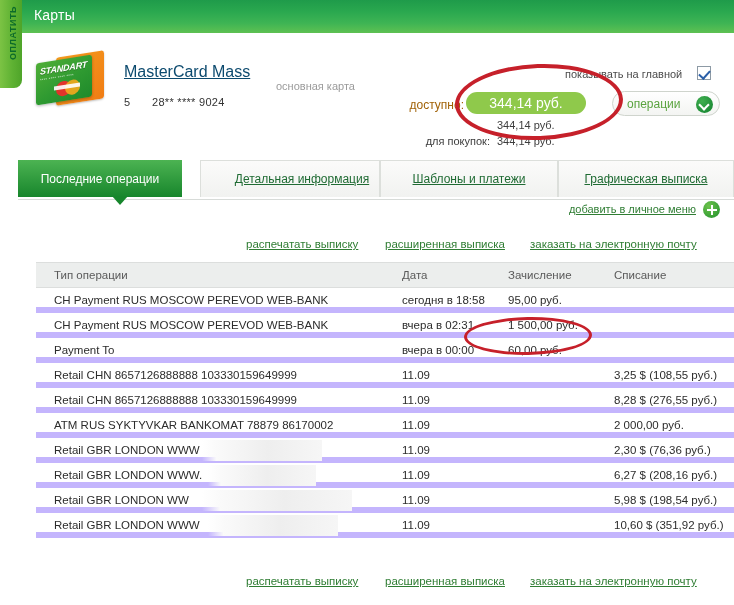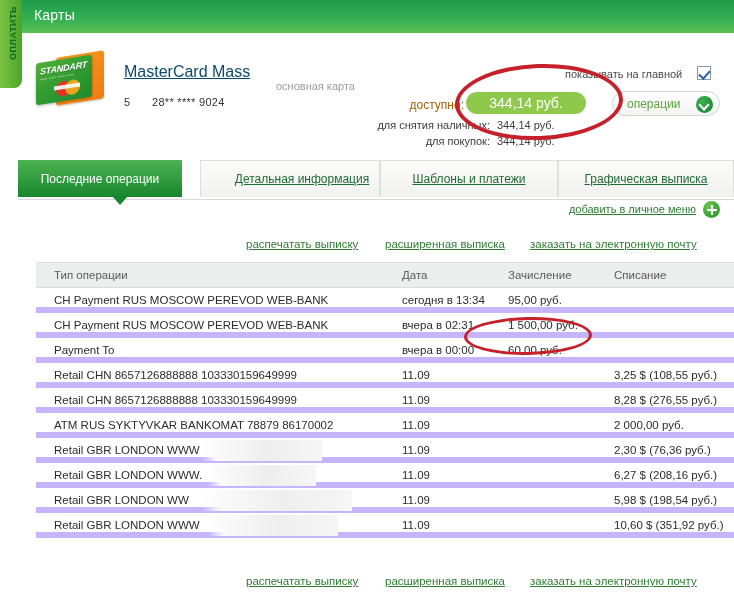--- a/index.html
+++ b/index.html
@@ -451,21 +451,20 @@
   <div class="card-sub">основная карта</div>
   <div class="card-seq">5</div>
   <div class="card-number">28** **** 9024</div>
 
   <div class="showmain-label">показывать на главной</div>
   <div class="showmain-box"></div>
 
   <div class="bal-label">доступно:</div>
   <div class="bal-pill">344,14 руб.</div>
 
-  <div class="bal-row2-label">для снятия наличных:</div>
   <div class="bal-row2-val">344,14 руб.</div>
   <div class="bal-row3-label">для покупок:</div>
   <div class="bal-row3-val">344,14 руб.</div>
 
   <div class="ops-btn">
     <div class="lbl">операции</div>
     <div class="chev"></div>
   </div>
 
   <div class="ellipse-balance"></div>
@@ -499,21 +498,21 @@
   <div class="tbl">
     <div class="thead">
       <div class="th col-type">Тип операции</div>
       <div class="th col-date">Дата</div>
       <div class="th col-in">Зачисление</div>
       <div class="th col-out">Списание</div>
     </div>
     <div id="rows-host">
         <div class="row">
           <div class="c col-type">CH Payment RUS MOSCOW PEREVOD WEB-BANK</div>
-          <div class="c col-date">сегодня в 13:34</div>
+          <div class="c col-date">сегодня в 18:58</div>
           <div class="c col-in">95,00 руб.</div>
           <div class="c col-out"></div>
         </div>
         <div class="row">
           <div class="c col-type">CH Payment RUS MOSCOW PEREVOD WEB-BANK</div>
           <div class="c col-date">вчера в 02:31</div>
           <div class="c col-in">1 500,00 руб.</div>
           <div class="c col-out"></div>
         </div>
         <div class="row">

